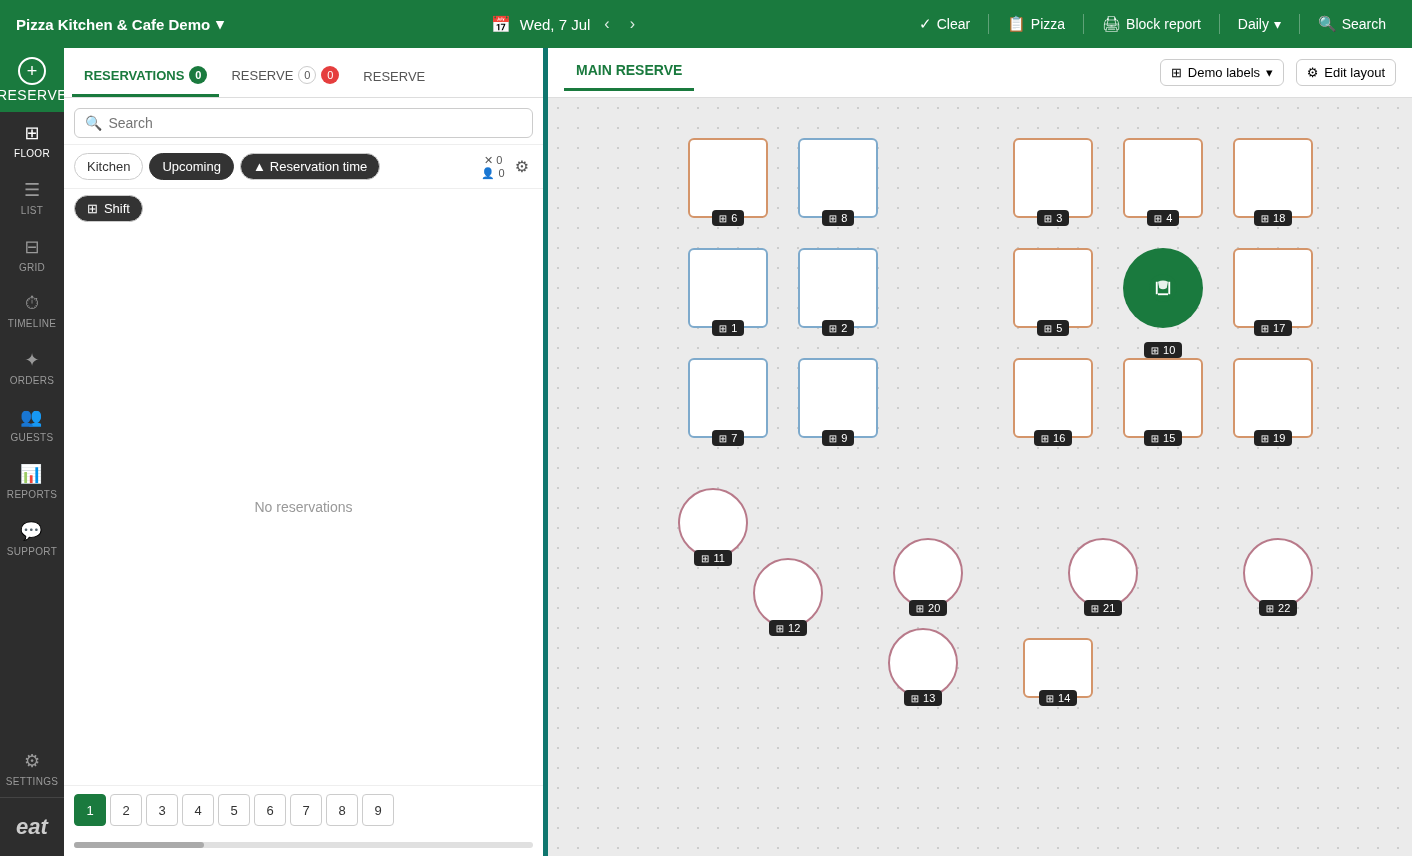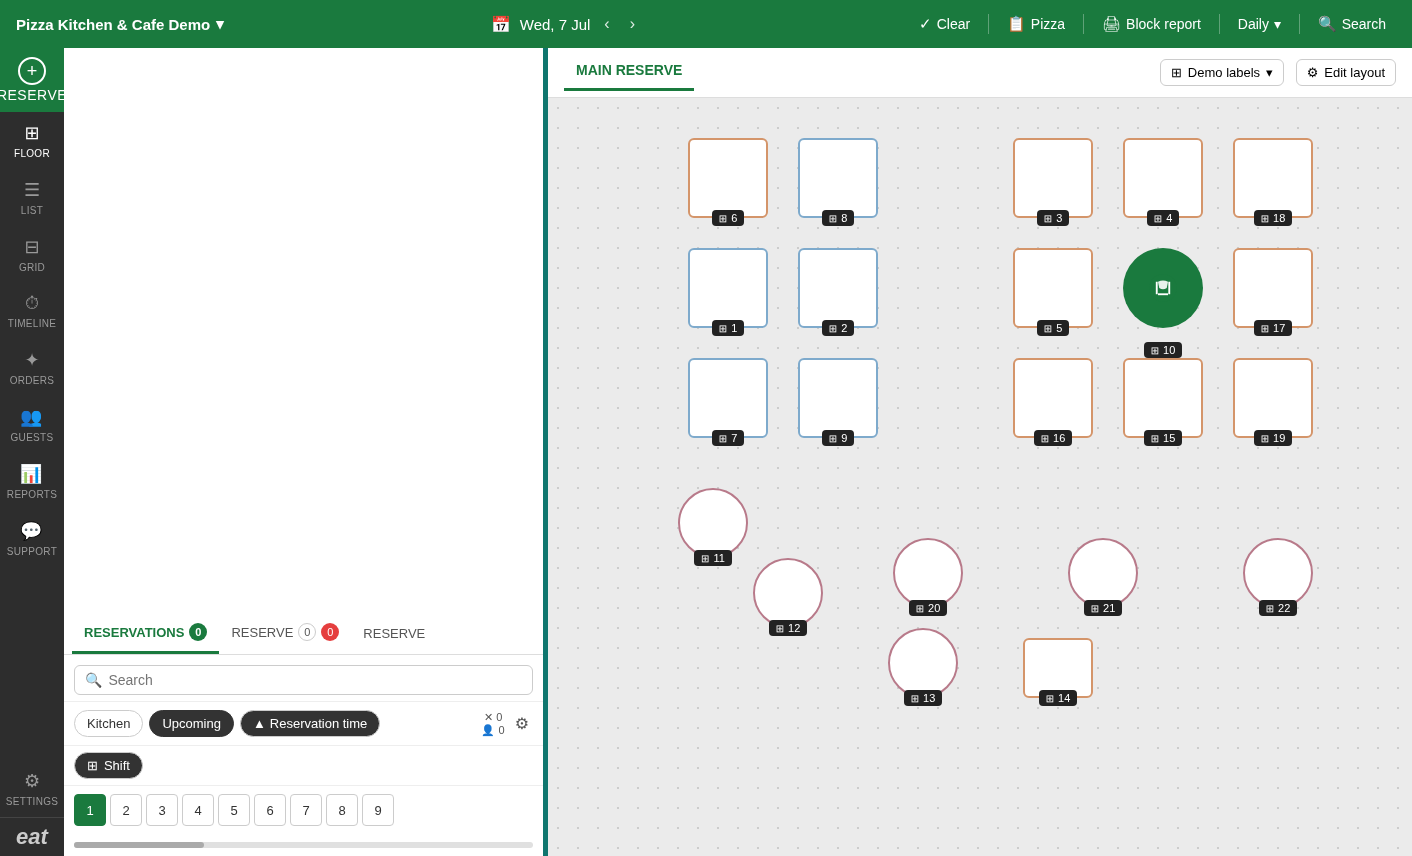--- a/index.html
+++ b/index.html
@@ -136,21 +136,21 @@
     .page-btn {
       width: 32px; height: 32px; border: 1.5px solid #ccc; border-radius: 4px; background: white;
       cursor: pointer; font-size: 13px; color: #333; display: flex; align-items: center; justify-content: center;
     }
     .page-btn.active { background: #1a7a3e; color: white; border-color: #1a7a3e; }
     .scrollbar-track { height: 6px; background: #e0e0e0; border-radius: 3px; margin-top: 4px; }
     .scrollbar-thumb { height: 6px; width: 130px; background: #aaa; border-radius: 3px; }
 
     
     #eat-logo {
-      padding: 6px; border-top: 1px solid #444; text-align: center; color: #ccc; font-size: 22px; font-style: italic; font-weight: 700; background: #2d2d2d;
+      padding: 16px; border-top: 1px solid #444; text-align: left; color: #ccc; font-size: 22px; font-style: italic; font-weight: 700; background: #2d2d2d;
     }
 
     
     #floor-content {
       flex: 1; display: flex; flex-direction: column; overflow: hidden;
     }
     #floor-header {
       background: white; height: 50px; display: flex; align-items: center; padding: 0 16px;
       border-bottom: 1px solid #ddd; gap: 12px; flex-shrink: 0;
     }
@@ -333,20 +333,23 @@
       </div>
     </div>
 
     <div id="shift-row">
       <button class="shift-btn">
         <span>⊞</span>
         <span>Shift</span>
       </button>
     </div>
 
+    <div id="no-reservations">
+      <span>No reservations</span>
+    </div>
 
     <div id="pagination">
       <button class="page-btn active">1</button>
       <button class="page-btn">2</button>
       <button class="page-btn">3</button>
       <button class="page-btn">4</button>
       <button class="page-btn">5</button>
       <button class="page-btn">6</button>
       <button class="page-btn">7</button>
       <button class="page-btn">8</button>

